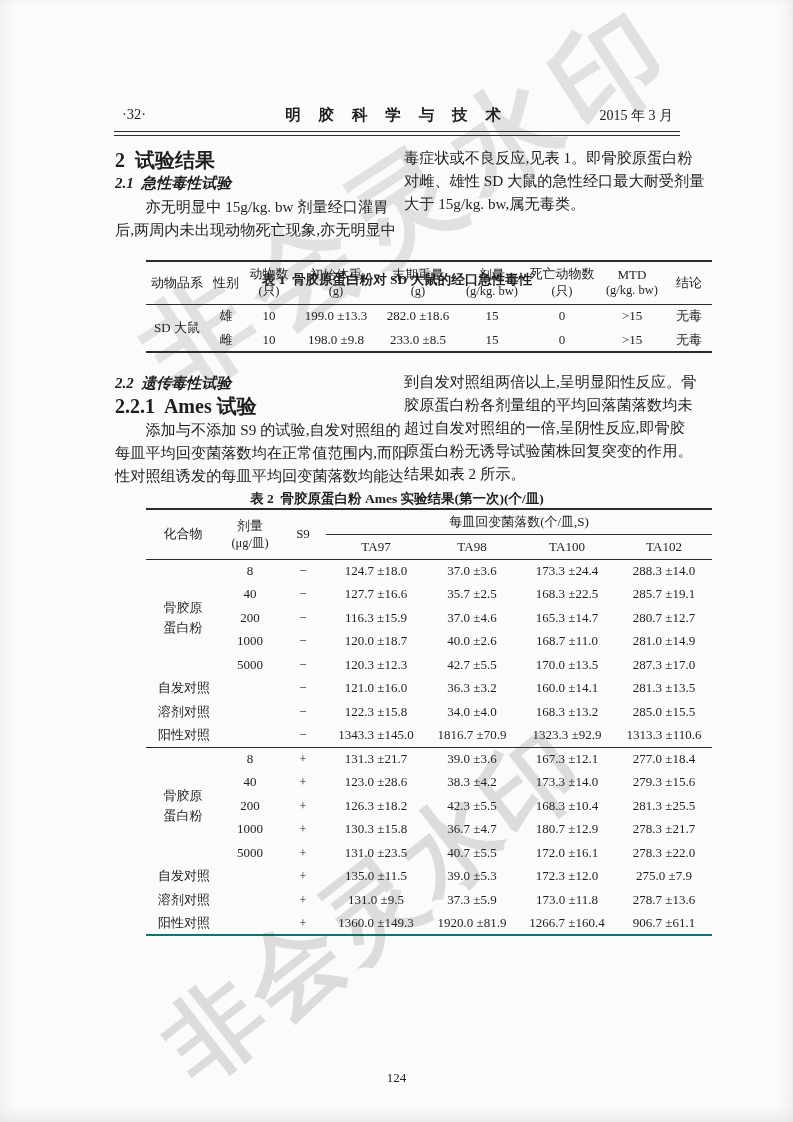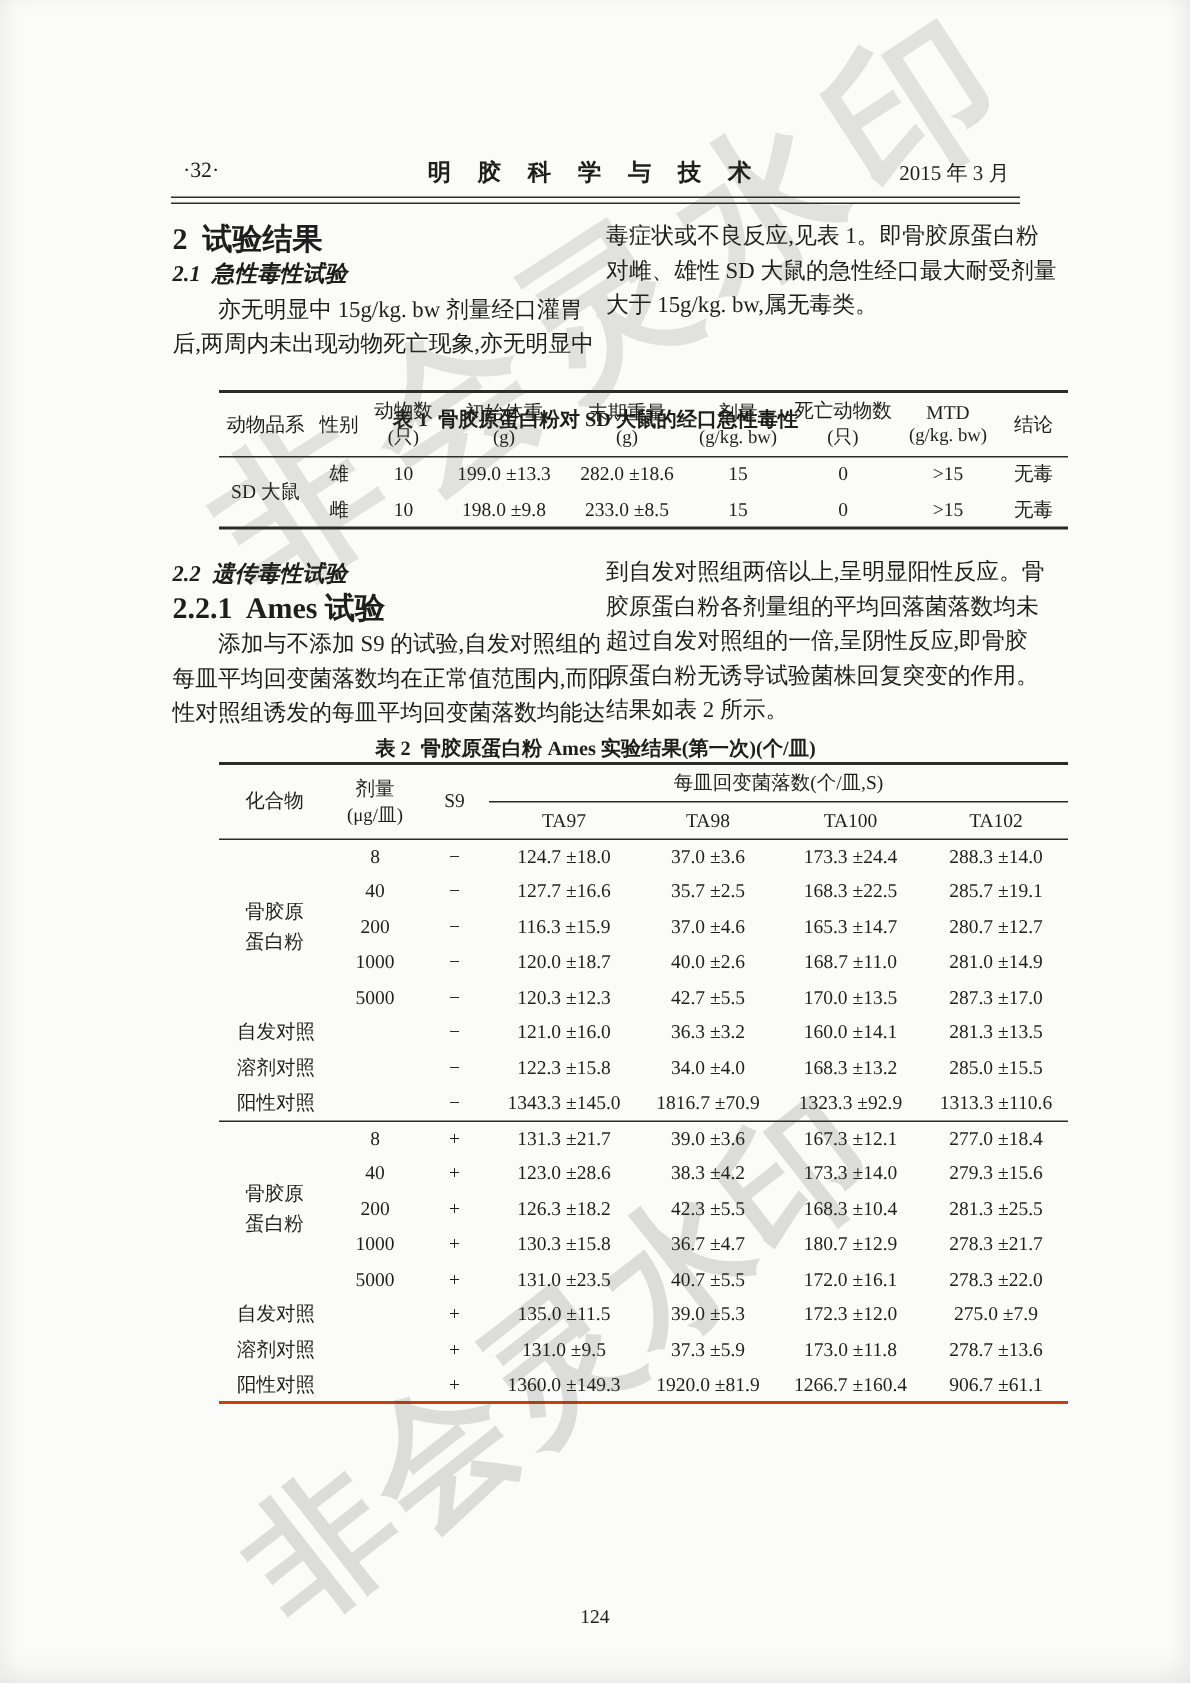--- a/index.html
+++ b/index.html
@@ -43,21 +43,21 @@
                font-weight:700; font-size:13.5px; white-space:pre; }
   .t1-title { top:243px;margin-top:28px; }
   .t2-title { top:490px; }
   table { position:absolute; left:114px; border-collapse:collapse; table-layout:fixed;
           width:566px; font-size:13px;margin-left:32px; }
   td, th { text-align:center; vertical-align:middle; padding:0; font-weight:normal; }
   .hl2 { font-size:12.5px; }
   #t1 { top:260px; border-top:2px solid #2b2b2b; border-bottom:2px solid #2b2b2b; }
   #t1 thead th { border-bottom:1.2px solid #2b2b2b; height:43px; }
   #t1 tbody td { height:24px; }
-  #t2 { top:508px; border-top:2px solid #2b2b2b; border-bottom:2px solid #c2410c; }
+  #t2 { top:508px; border-top:2px solid #2b2b2b; border-bottom:2px solid #0f766e; }
   #t2 thead tr.r1 th { height:25px; }
   #t2 thead tr.r2 th { height:25px; border-bottom:1.2px solid #2b2b2b; }
   #t2 thead th.rowspan2 { border-bottom:1.2px solid #2b2b2b; }
   #t2 thead th.span4 { border-bottom:1px solid #2b2b2b; }
   #t2 tbody td { height:23.5px; }
   #t2 tr.bsep td { border-top:1.2px solid #2b2b2b; }
   .cell-left { text-align:left; padding-left:12px; }
   .group-label div { line-height:20px;text-align:center; }
   
   .footer-page { position:absolute; left:0; right:0; top:1070px; text-align:center; font-size:13px; }

